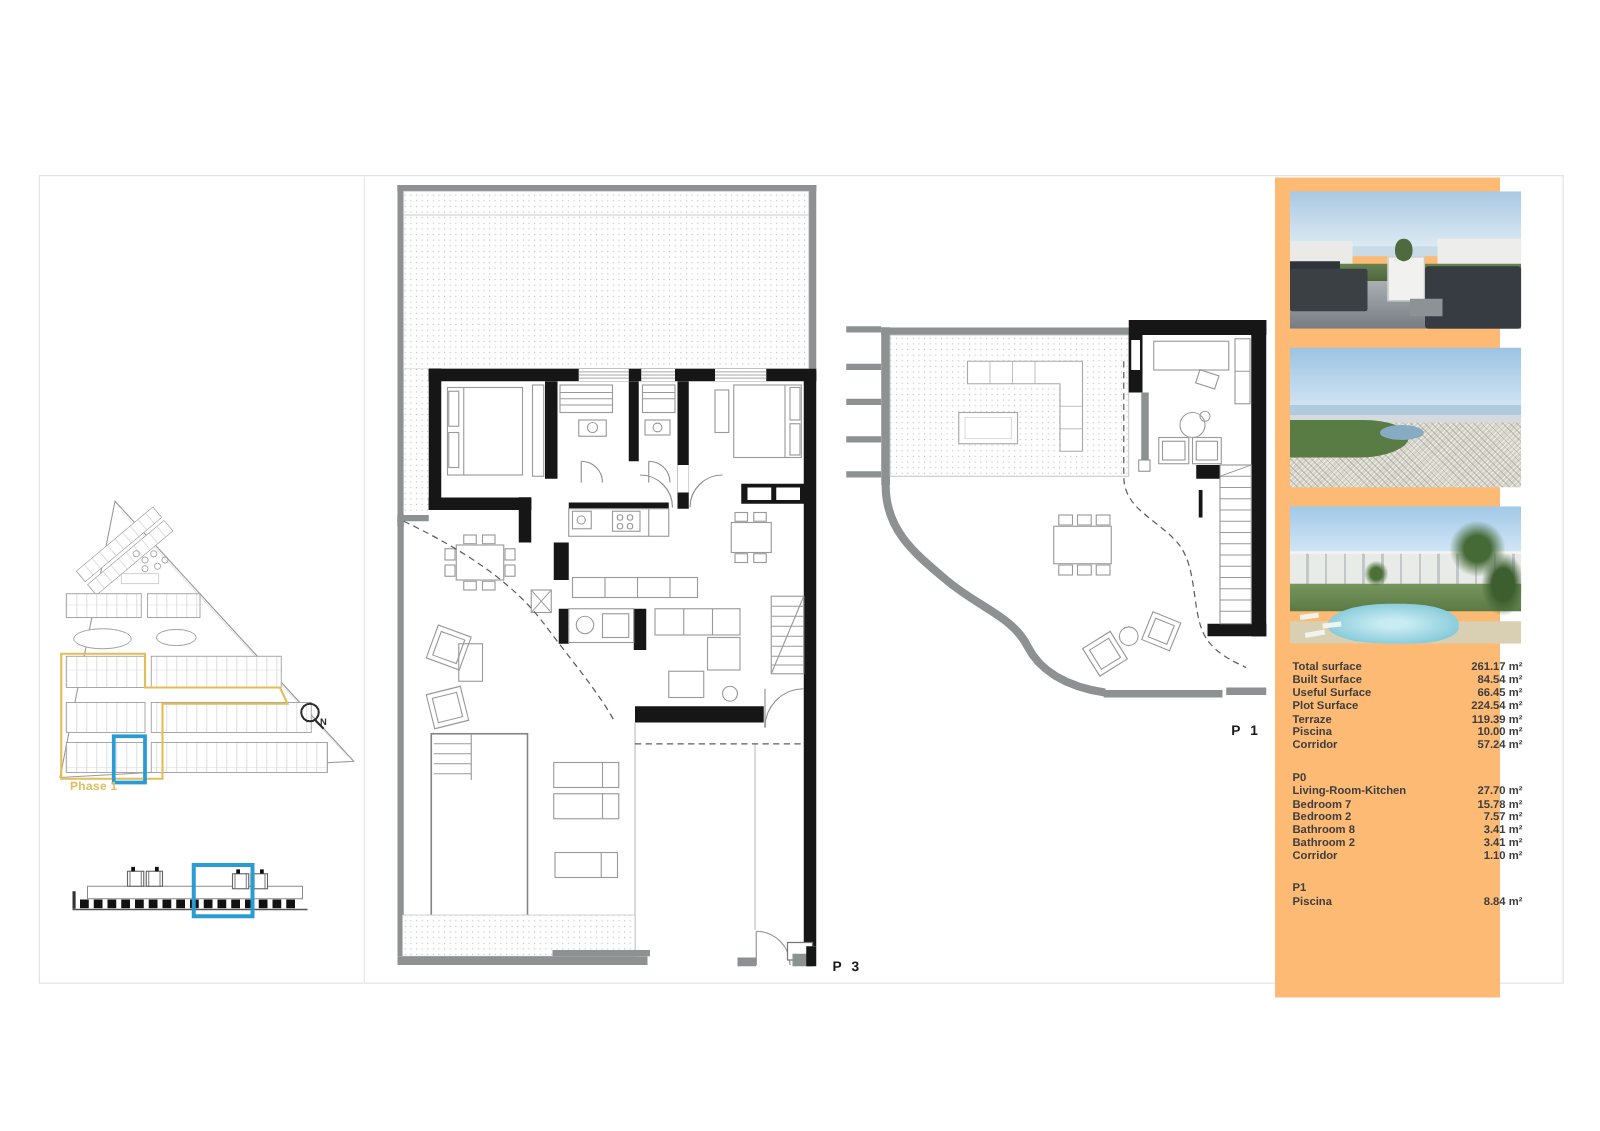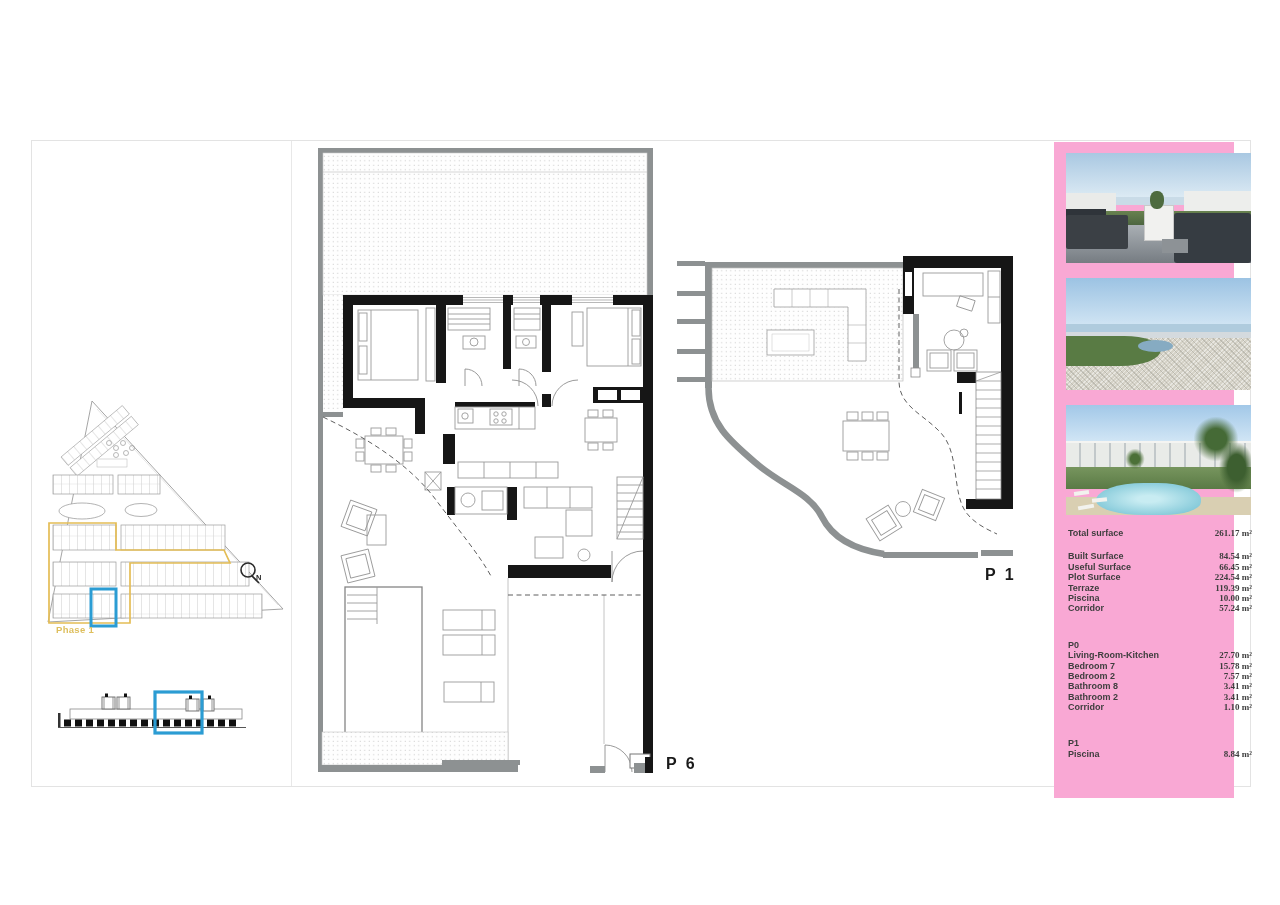--- a/index.html
+++ b/index.html
@@ -6,37 +6,37 @@
   #canvas{position:relative;width:1280px;height:905px;background:#ffffff;overflow:hidden;
           font-family:"Liberation Sans",sans-serif;}
   .frame{position:absolute;left:31px;top:140px;width:1220px;height:647px;
          border:1px solid #e3e3e3;box-sizing:border-box;}
   .vdivider{position:absolute;left:291px;top:141px;width:1px;height:645px;background:#e8e8e8;}
   svg{position:absolute;display:block;}
   #siteplan{left:45px;top:393px;}
   #elevation{left:50px;top:690px;}
   #p0{left:314px;top:146px;}
   #p1{left:671px;top:256px;}
-  .plabel{position:absolute;font-size:16px;font-weight:700;letter-spacing:2.5px;color:#1a1a1a;}
+  .plabel{position:absolute;font-size:11px;font-weight:700;letter-spacing:2.5px;color:#1a1a1a;margin-top:13px;}
   #p0label{left:666px;top:755px;}
   #p1label{left:985px;top:566px;}
   .phase{position:absolute;left:56px;top:624px;font-size:9.5px;font-weight:600;color:#debf5e;letter-spacing:.3px;}
   .north{position:absolute;left:256px;top:573px;font-size:7.5px;font-weight:700;color:#2a2a2a;}
-  .panel{position:absolute;left:1054px;top:142px;width:180px;height:656px;background:#f9a8d4;}
+  .panel{position:absolute;left:1020px;top:142px;width:180px;height:656px;background:#fdba74;}
   .photo{position:absolute;left:12px;width:185px;overflow:hidden;}
   .photo div{position:absolute;}
   #ph1{top:11px;height:110px;}
   #ph2{top:136px;height:112px;}
   #ph3{top:263px;height:110px;}
   .stable{position:absolute;left:14px;top:386px;width:184px;}
   .srow{display:flex;justify-content:space-between;align-items:baseline;
         font-size:9px;font-weight:600;color:#3e3e3e;height:10.4px;line-height:10.4px;white-space:nowrap;}
-  .srow .v{text-align:right;font-family:Liberation Serif, serif;}
-  .g13{margin-top:13px;align-items:flex-end;}
-  .g10{margin-top:26px;}
+  .srow .v{text-align:right;}
+  .g13{align-items:flex-end;}
+  .g10{margin-top:16px;}
 </style>
 </head>
 <body>
 
 <div id="canvas">
 
   <div class="frame"></div>
   <div class="vdivider"></div>
 
   <svg id="siteplan" width="245" height="250" viewBox="0 0 245 250">
@@ -346,21 +346,21 @@
         </g>
       <g transform="rotate(22 258 249)">
           <rect x="246" y="237" width="24" height="24"></rect>
           <rect x="250" y="241" width="16" height="16"></rect>
         </g>
       <circle cx="232" cy="253" r="7.5"></circle>
     </g>
     <path d="M228 33 V125 C 228 150 252 158 269 176 C 287 194 282 227 291 249 C 297 264 313 272 326 278" stroke="#5f5f5f" stroke-width="1" fill="none" stroke-dasharray="5 3.5"></path>
   </svg>
 
-  <span class="plabel" id="p0label">P 6</span>
+  <span class="plabel" id="p0label">P 3</span>
   <span class="plabel" id="p1label">P 1</span>
 
   <div class="panel">
 
     <div class="photo" id="ph1">
       <div style="left:0;top:0;width:185px;height:48px;background:linear-gradient(180deg,#a9c8e2,#e0edf5);"></div>
       <div style="left:0;top:44px;width:185px;height:8px;background:#c9dbe7;"></div>
       <div style="left:0;top:40px;width:50px;height:24px;background:#eaebe9;"></div>
       <div style="left:118px;top:38px;width:67px;height:26px;background:#edeeec;"></div>
       <div style="left:0;top:58px;width:185px;height:14px;background:linear-gradient(180deg,#68824f,#4d6540);"></div>

